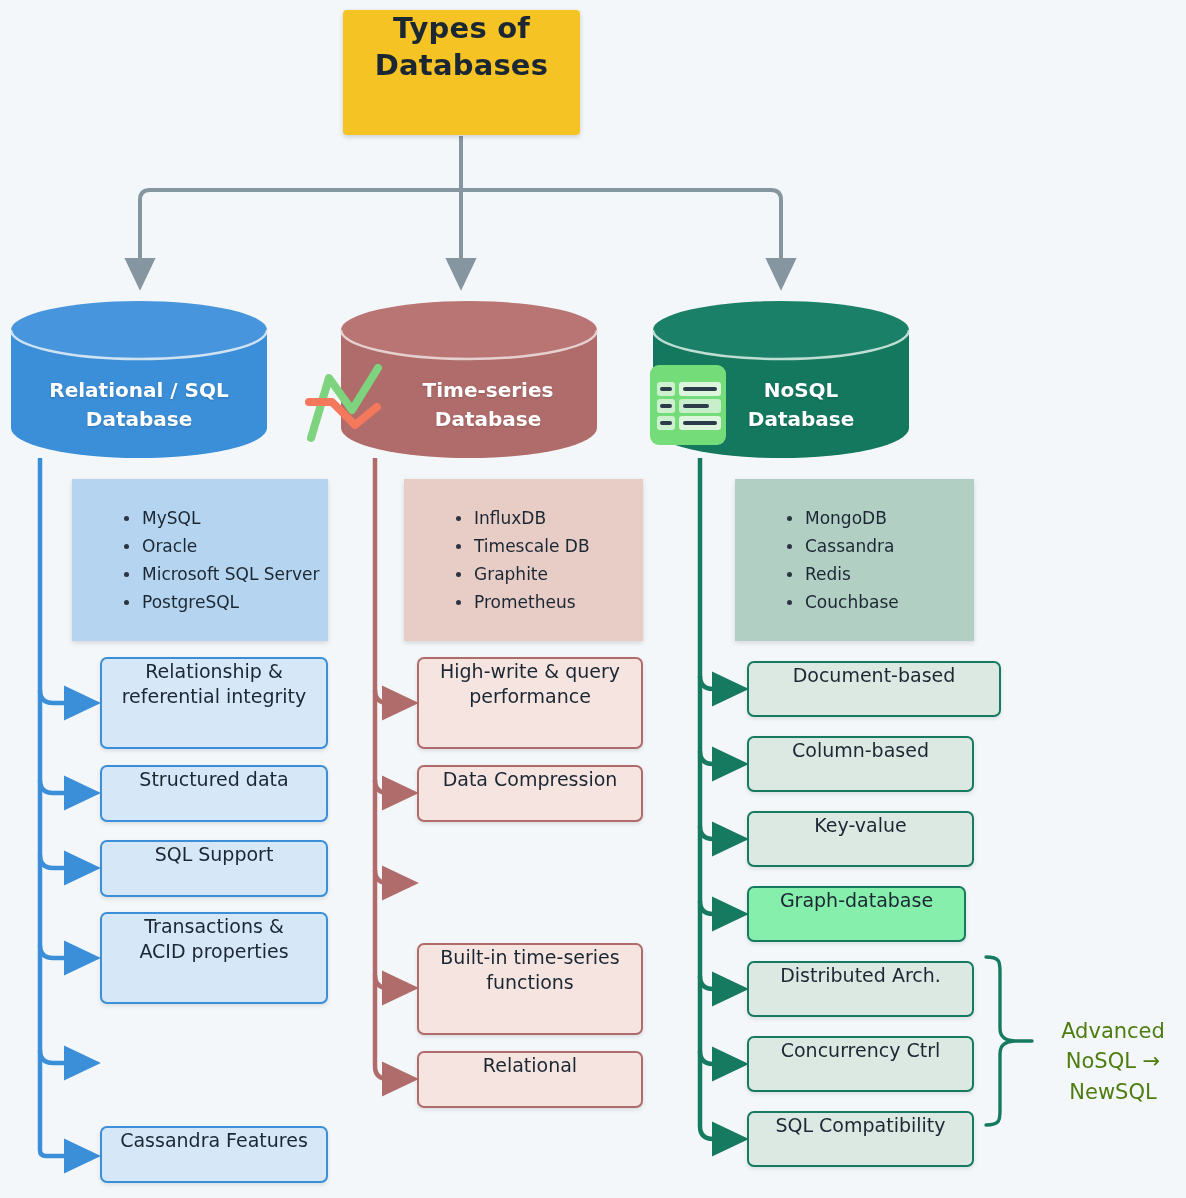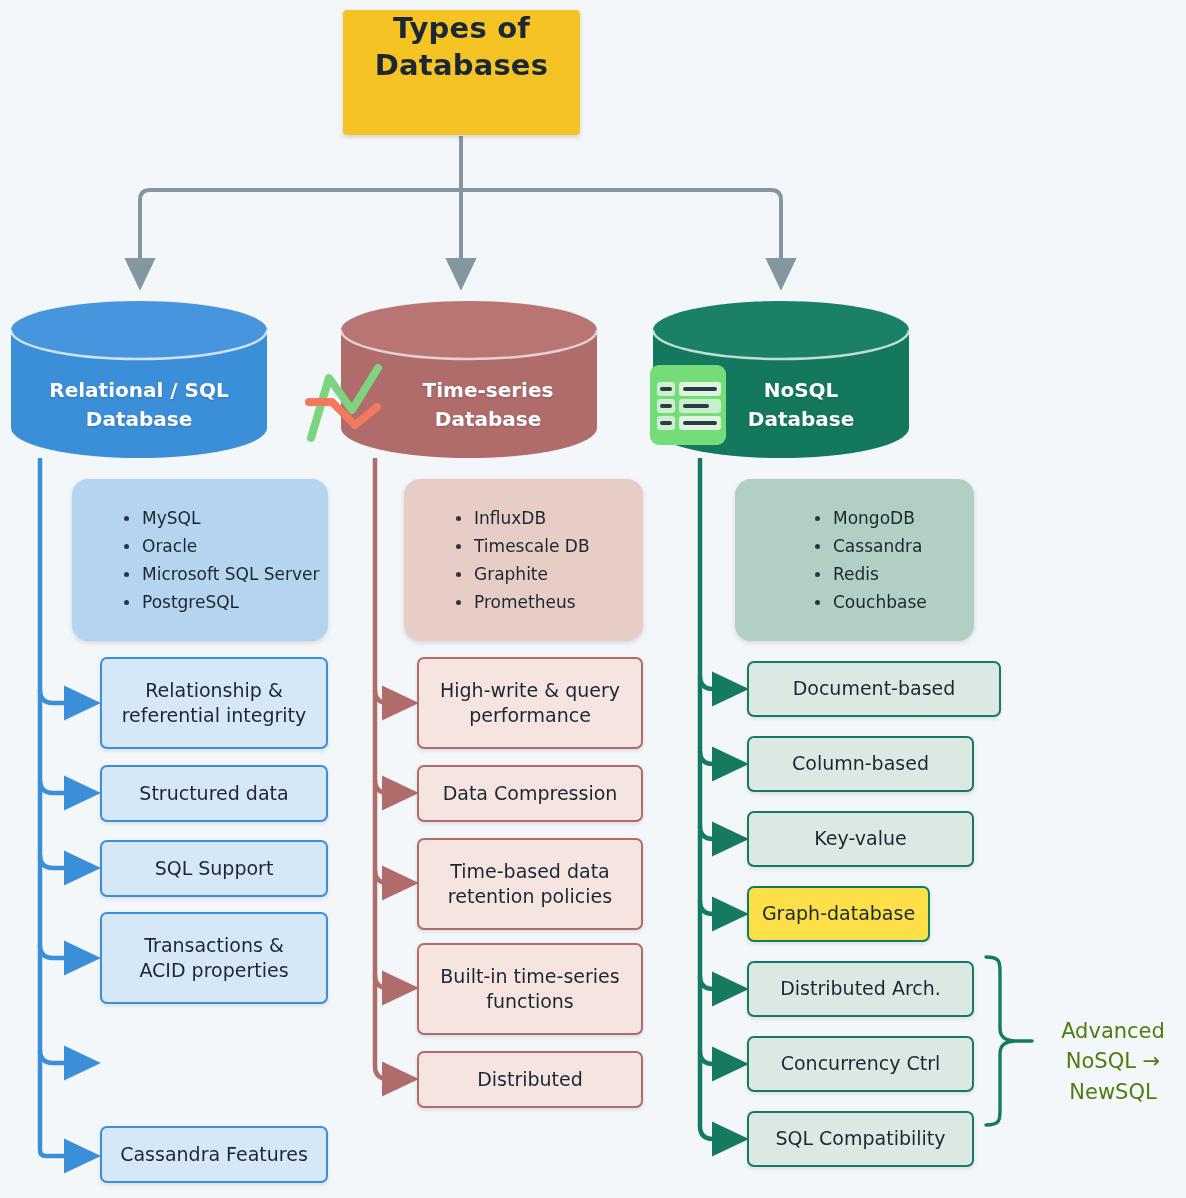--- a/index.html
+++ b/index.html
@@ -31,38 +31,37 @@
     position:absolute;left:0;right:0;
     color:#ffffff;font-size:20px;font-weight:700;line-height:1.45;
     text-align:center;text-shadow:0 1px 2px rgba(0,0,0,.18);
   }
 
   
   .listpanel{
     position:absolute;box-sizing:border-box;
     box-shadow:0 2px 5px rgba(0,0,0,.13);
     padding:26px 0 0 0;
-    border-radius:16px;
   }
   .listpanel ul{margin:0;padding:0 0 0 48px;list-style:none;}
   .listpanel li{
     position:relative;
     font-size:17px;color:#1b2733;line-height:1.53;
     padding-left:22px;margin-bottom:2px;
   }
   .listpanel li:before{
     content:"";position:absolute;left:4px;top:11px;
     width:5px;height:5px;border-radius:50%;background:#2b3440;
   }
 
   
   .fbox{
     position:absolute;box-sizing:border-box;
     border-radius:7px;border-width:2px;border-style:solid;
-    display:flex;align-items:center;justify-content:center;
+    display:flex;align-items:flex-start;justify-content:center;
     text-align:center;
     font-size:19px;color:#1b2733;line-height:1.32;
     box-shadow:0 2px 4px rgba(0,0,0,.10);
     padding:0 8px;
   }
 
   
   #brace-caption{
     position:absolute;left:1040px;top:1016px;width:146px;
     text-align:center;font-size:21px;color:#4d7c0f;line-height:1.45;
@@ -171,21 +170,21 @@
 
   <div class="listpanel" style="left:404px;top:479px;width:239px;height:162px;background:#e8cdc7;">
     <ul>
       <li>InfluxDB</li>
       <li>Timescale DB</li>
       <li>Graphite</li>
       <li>Prometheus</li>
     </ul>
   </div>
 
-  <div class="listpanel" style="left:735px;top:479px;width:239px;height:162px;background:#b2cfc4;padding-left:28px;">
+  <div class="listpanel" style="left:735px;top:479px;width:239px;height:162px;background:#b2cfc4;">
     <ul>
       <li>MongoDB</li>
       <li>Cassandra</li>
       <li>Redis</li>
       <li>Couchbase</li>
     </ul>
   </div>
 
   <svg class="layer" viewBox="0 0 1186 1198">
 
@@ -242,46 +241,40 @@
 
   <div class="fbox" style="left:417px;top:657px;width:226px;height:92px;background:#f6e4e0;border-color:#b06c6a;">
     <div>
       <div>High-write &amp; query</div>
       <div>performance</div>
     </div>
   </div>
   <div class="fbox" style="left:417px;top:765px;width:226px;height:57px;background:#f6e4e0;border-color:#b06c6a;">
     <div>Data Compression</div>
   </div>
-  <div class="fbox" style="left:417px;top:838px;width:226px;height:92px;background:#f6e4e0;border-color:#b06c6a;">
-    <div>
-      <div>Time-based data</div>
-      <div>retention policies</div>
-    </div>
-  </div>
   <div class="fbox" style="left:417px;top:943px;width:226px;height:92px;background:#f6e4e0;border-color:#b06c6a;">
     <div>
       <div>Built-in time-series</div>
       <div>functions</div>
     </div>
   </div>
   <div class="fbox" style="left:417px;top:1051px;width:226px;height:57px;background:#f6e4e0;border-color:#b06c6a;">
-    <div>Distributed</div>
+    <div>Relational</div>
   </div>
 
   <div class="fbox" style="left:747px;top:661px;width:254px;height:56px;background:#dce9e2;border-color:#157a60;">
     <div>Document-based</div>
   </div>
   <div class="fbox" style="left:747px;top:736px;width:227px;height:56px;background:#dce9e2;border-color:#157a60;">
     <div>Column-based</div>
   </div>
   <div class="fbox" style="left:747px;top:811px;width:227px;height:56px;background:#dce9e2;border-color:#157a60;">
     <div>Key-value</div>
   </div>
-  <div class="fbox" style="left:747px;top:886px;width:183px;height:56px;background:#fde047;border-color:#157a60;">
+  <div class="fbox" style="left:747px;top:886px;width:219px;height:56px;background:#86efac;border-color:#157a60;">
     <div>Graph-database</div>
   </div>
   <div class="fbox" style="left:747px;top:961px;width:227px;height:56px;background:#dce9e2;border-color:#157a60;">
     <div>Distributed Arch.</div>
   </div>
   <div class="fbox" style="left:747px;top:1036px;width:227px;height:56px;background:#dce9e2;border-color:#157a60;">
     <div>Concurrency Ctrl</div>
   </div>
   <div class="fbox" style="left:747px;top:1111px;width:227px;height:56px;background:#dce9e2;border-color:#157a60;">
     <div>SQL Compatibility</div>

